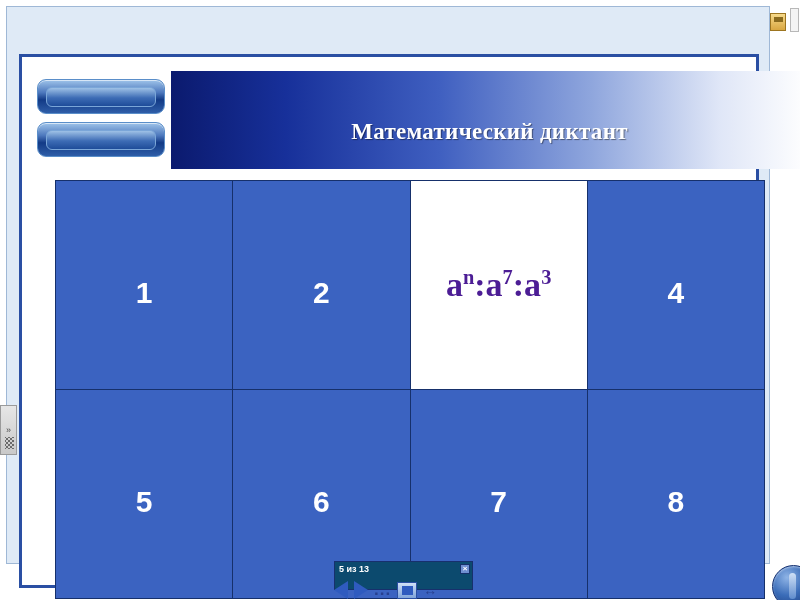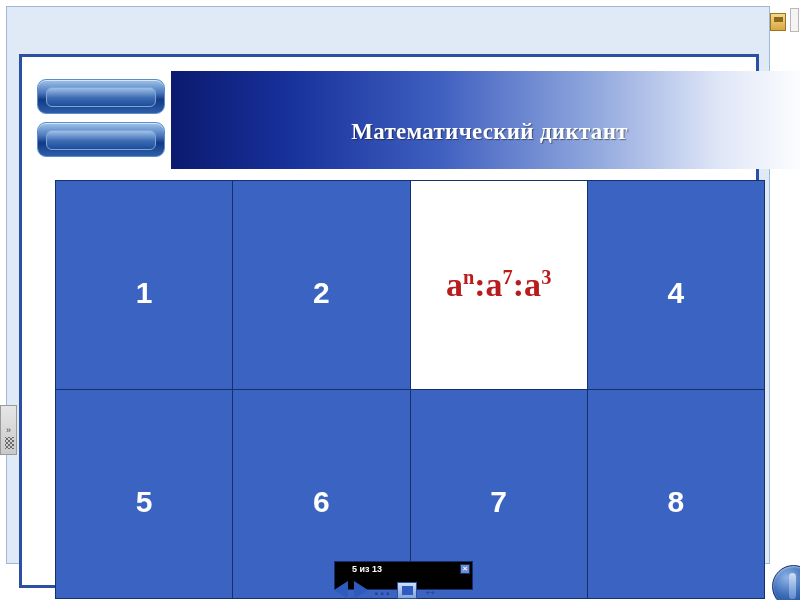--- a/index.html
+++ b/index.html
@@ -124,21 +124,21 @@
     padding-top: 16px !important;
   }
   .cell-white {
     background: #ffffff !important;
     color: #000000 !important;
   }
   .expr {
     font-family: "Liberation Serif", serif;
     font-weight: bold;
     font-size: 34px;
-    color: #b91c1c;
+    color: #4c1d95;
     white-space: nowrap;
   }
   .expr sup {
     font-size: 0.6em;
     vertical-align: super;
   }
 
   
   .left-handle {
     position: absolute;
@@ -225,28 +225,28 @@
     background: linear-gradient(to bottom, #cfe0f6, #5f8ccd);
   }
 
   
   .slide-counter {
     position: absolute;
     left: 334px;
     top: 561px;
     width: 139px;
     height: 29px;
-    background: #000000;
+    background: #0c4a6e;
     border: 1px solid #17306d;
     box-sizing: border-box;
     color: #ffffff;
     font-size: 9px;
     font-weight: bold;
     line-height: 14px;
-    padding-left: 17px;
+    padding-left: 4px;
   }
   .slide-counter .closebox {
     position: absolute;
     right: 2px;
     top: 2px;
     width: 10px;
     height: 10px;
     background: #6f8ed0;
     border: 1px solid #1a3madeup;
     border: 1px solid #16306b;

